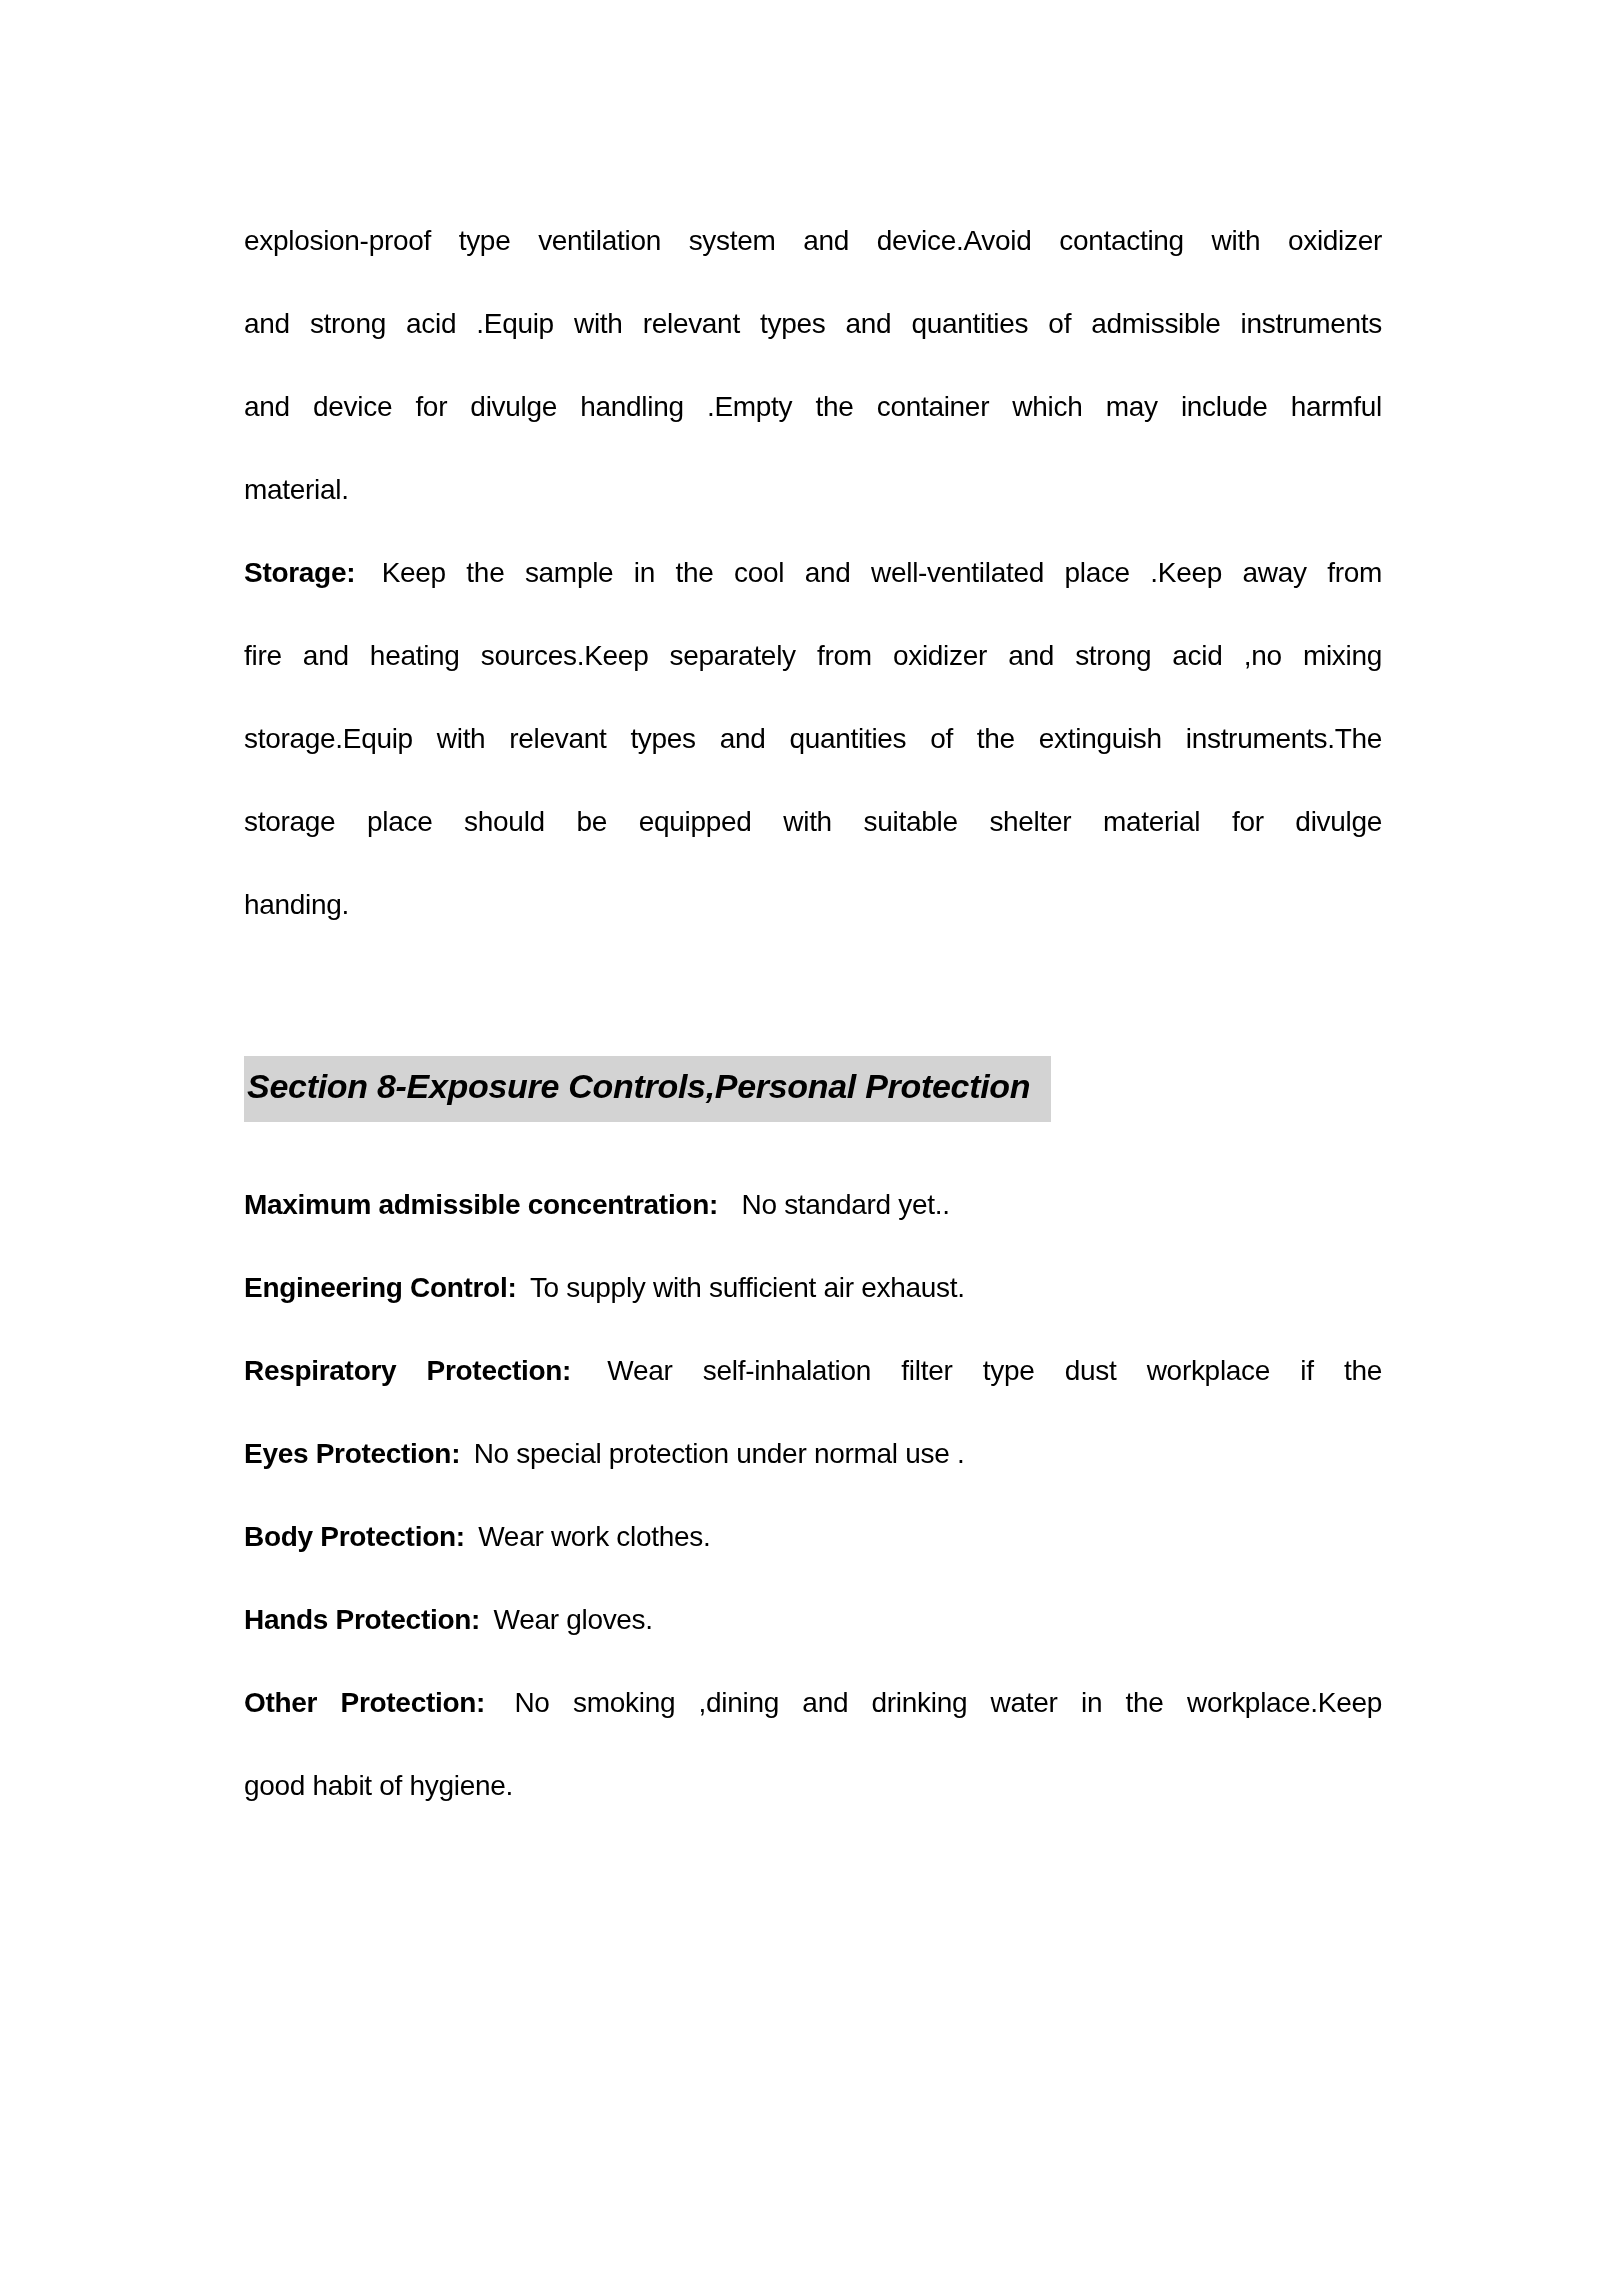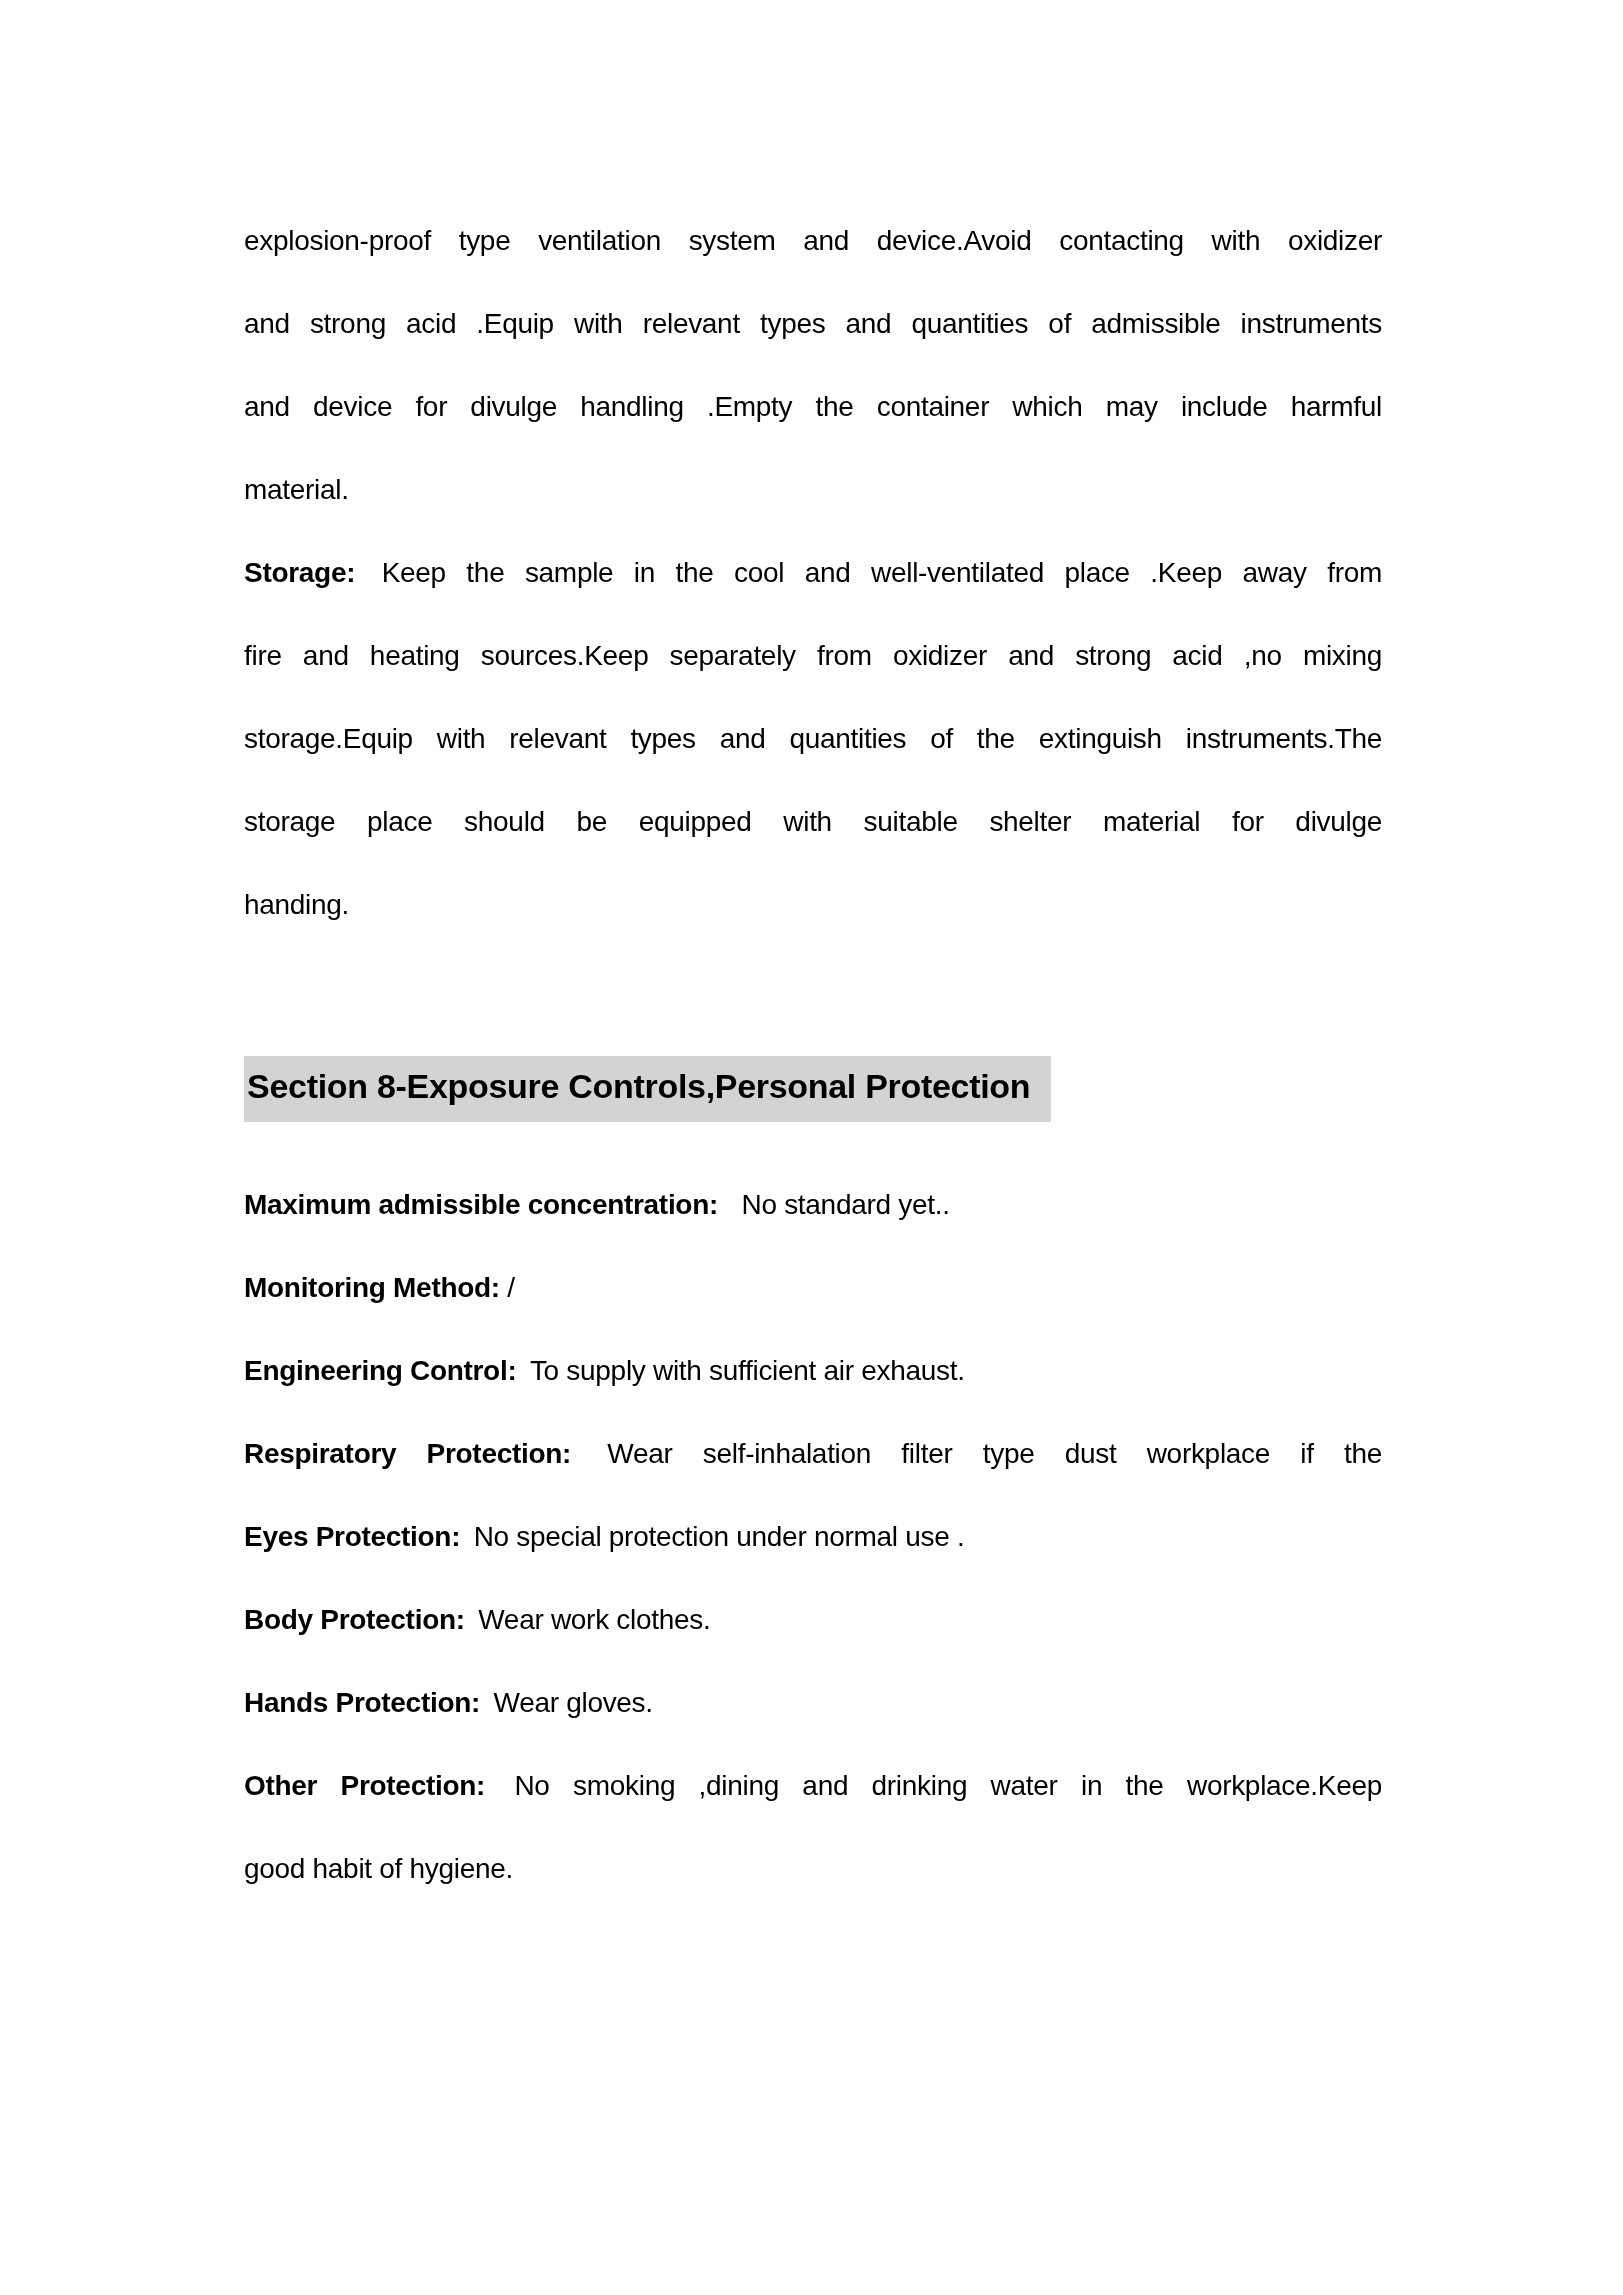--- a/index.html
+++ b/index.html
@@ -27,21 +27,21 @@
     text-align: justify;
     text-align-last: justify;
     text-justify: inter-word;
   }
   .b { font-weight: bold; }
   .val { margin-left: 6px; }
   .val.no-gap { margin-left: 0; }
   .val.wide-gap { margin-left: 16px; }
   .sp-before-heading { height: 110px; }
   .sp-after-heading { height: 41px; }
-  .heading-wrap { height: 66px; }
+  .heading-wrap { height: 66px; font-style: italic; }
   .section-heading {
     display: inline-block;
     font-size: 34px;
     line-height: 49px;
     font-weight: bold;
     background: #d3d3d3;
     padding: 6.1px 20.4px 11.2px 3.1px;
     letter-spacing: -0.3px;
   }
 </style>
@@ -77,24 +77,20 @@
 
     <div class="sp-after-heading"></div>
 
     <div>
 
       <div class="line">
         <span class="b">Maximum admissible concentration:</span>
         <span class="val wide-gap">No standard yet..</span>
       </div>
 
-      <div class="line">
-        <span class="b">Monitoring Method:</span>
-        <span class="val no-gap">/</span>
-      </div>
 
       <div class="line">
         <span class="b">Engineering Control:</span>
         <span class="val">To supply with sufficient air exhaust.</span>
       </div>
 
       <div class="line jl">
         <span class="b">Respiratory Protection:</span>
         <span class="val">Wear self-inhalation filter type dust workplace if the</span>
       </div>

